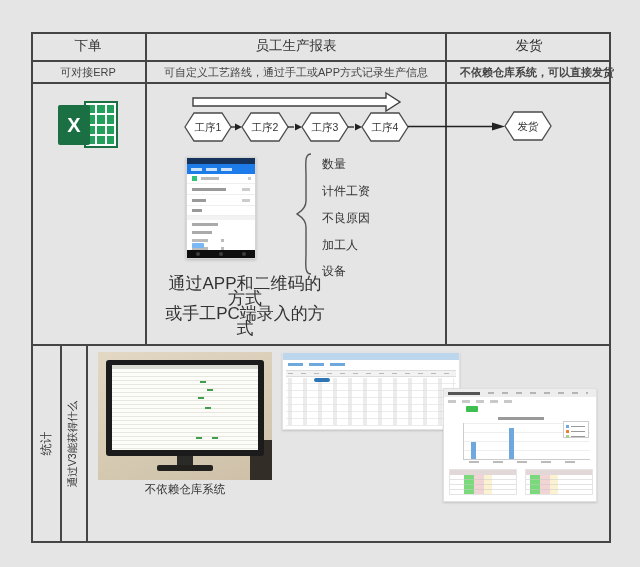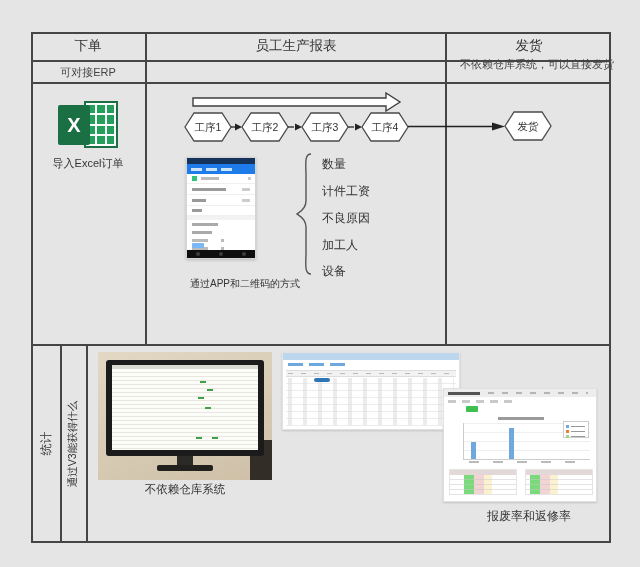--- a/index.html
+++ b/index.html
@@ -63,61 +63,61 @@
   .rt-legend{position:absolute;left:114px;top:6px;width:26px;height:17px;border:1px solid #ccc;background:#fff;padding:1px 2px;box-sizing:border-box;}
   .rt-legend .lg{display:flex;align-items:center;gap:2px;margin-top:2px;}
   .rt-legend .dot{width:3px;height:3px;}
   .rt-legend .lb{width:14px;height:1.5px;background:#999;}
   .mini-table{position:absolute;top:80px;width:68px;height:26px;border:1px solid #e4e4e4;box-sizing:border-box;}
   .mt-head{position:absolute;left:0;top:0;right:0;height:5px;background:#e3d8d8;}
   .mt-col{position:absolute;top:5px;bottom:0;}
   .mt-rows{position:absolute;left:0;top:5px;right:0;bottom:0;background:repeating-linear-gradient(to bottom,transparent 0 4px,rgba(200,200,200,.5) 4px 5px);}
   
   .flowsvg{position:absolute;left:146px;top:90px;width:466px;height:58px;}
-  .note{position:absolute;left:163px;top:276px;width:164px;text-align:center;font-size:10px;line-height:15px;color:#333;}
+  .note{position:absolute;left:163px;top:276px;width:164px;text-align:center;font-size:17px;line-height:15px;color:#333;}
 </style>
 </head>
 <body>
 
 <div id="stage">
 
   <div class="abs" style="left:31px;top:32px;width:580px;height:511px;border:2px solid #454545;box-sizing:border-box;"></div>
   <div class="line" style="left:145px;top:32px;width:2px;height:314px;"></div>
   <div class="line" style="left:445px;top:32px;width:2px;height:314px;"></div>
   <div class="line" style="left:31px;top:60px;width:580px;height:2px;"></div>
   <div class="line" style="left:31px;top:82px;width:580px;height:2px;"></div>
   <div class="line" style="left:31px;top:344px;width:580px;height:2px;"></div>
   <div class="line" style="left:60px;top:344px;width:2px;height:199px;"></div>
   <div class="line" style="left:86px;top:344px;width:2px;height:199px;"></div>
 
   <div class="cell h1cell" style="left:31px;top:32px;width:114px;height:28px;">下单</div>
   <div class="cell h1cell" style="left:147px;top:32px;width:298px;height:28px;">员工生产报表</div>
   <div class="cell h1cell" style="left:447px;top:32px;width:164px;height:28px;">发货</div>
 
   <div class="cell h2cell" style="left:31px;top:62px;width:114px;height:20px;">可对接ERP</div>
-  <div class="cell h2cell" style="left:447px;top:54px;width:180px;height:20px;">不依赖仓库系统，可以直接发货</div>
+  <div class="cell h2cell" style="left:147px;top:62px;width:298px;height:20px;">可自定义工艺路线，通过手工或APP方式记录生产信息</div>
+  <div class="cell h2cell" style="left:447px;top:62px;width:180px;height:20px;font-weight:bold;">不依赖仓库系统，可以直接发货</div>
 
   <div class="xl-wrap">
     <div class="xl-grid">
       <div></div>
         <div></div>
         <div></div>
         <div></div>
         <div></div>
         <div></div>
       <div></div>
         <div></div>
         <div></div>
         <div></div>
         <div></div>
         <div></div>
     </div>
     <div class="xl-x">X</div>
   </div>
-  <div class="capt" style="left:31px;top:156px;width:114px;font-size:11px;">导入Excel订单</div>
 
   <svg class="flowsvg" viewBox="0 0 466 58">
 
     <polygon points="47,8 240,8 240,3 254,12 240,21 240,16 47,16" fill="#ffffff" stroke="#3f3f3f" stroke-width="1.4"></polygon>
 
     <g stroke="#4a4a4a" stroke-width="1.3" fill="#ffffff">
       <polygon points="39,37 48,23 76,23 85,37 76,51 48,51"></polygon>
       <polygon points="96,37 105,23 133,23 142,37 133,51 105,51"></polygon>
       <polygon points="156,37 165,23 193,23 202,37 193,51 165,51"></polygon>
       <polygon points="216,37 225,23 253,23 262,37 253,51 225,51"></polygon>
@@ -195,20 +195,21 @@
     <path d="M15 1 C8 1 10 12 10 22 L10 48 C10 56 4 59 1 61 C4 63 10 66 10 74 L10 100 C10 110 8 121 15 121" fill="none" stroke="#555" stroke-width="1.4"></path>
   </svg>
   <div class="fieldline" style="top:156px;">数量</div>
   <div class="fieldline" style="top:183px;">计件工资</div>
   <div class="fieldline" style="top:210px;">不良原因</div>
   <div class="fieldline" style="top:237px;text-align:center;">加工人</div>
   <div class="fieldline" style="top:263px;">设备</div>
 
   <div class="note">
     <div>通过APP和二维码的方式</div>
+    <div>或手工PC端录入的方式</div>
   </div>
 
   <div class="vlabel" style="left:31px;top:344px;width:29px;height:199px;">
     <span style="font-size:12px;">统计</span>
   </div>
   <div class="vlabel" style="left:60px;top:344px;width:26px;height:199px;">
     <span style="font-size:10.5px;">通过V3能获得什么</span>
   </div>
 
   <div class="photo">
@@ -285,15 +286,14 @@
       <div class="mt-rows"></div>
     </div>
     <div class="mini-table" style="left:81px;">
       <div class="mt-head"></div>
       <div class="mt-col" style="left:4px;width:10px;background:#7ad97a;"></div>
       <div class="mt-col" style="left:14px;width:10px;background:#f3d4d4;"></div>
       <div class="mt-col" style="left:24px;width:8px;background:#fbf2d2;"></div>
       <div class="mt-rows"></div>
     </div>
   </div>
-  <div class="capt" style="left:447px;top:508px;width:164px;font-size:12px;">报废率和返修率</div>
 
 </div>
 
 </body></html>

